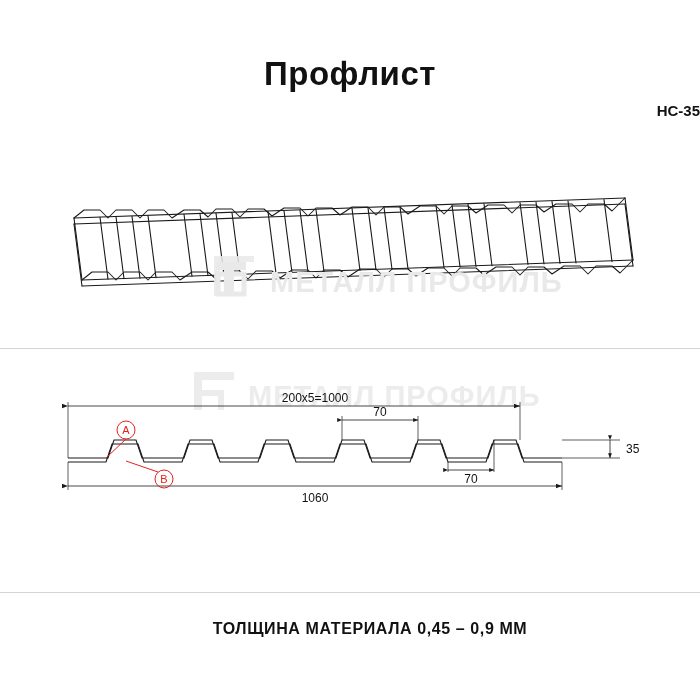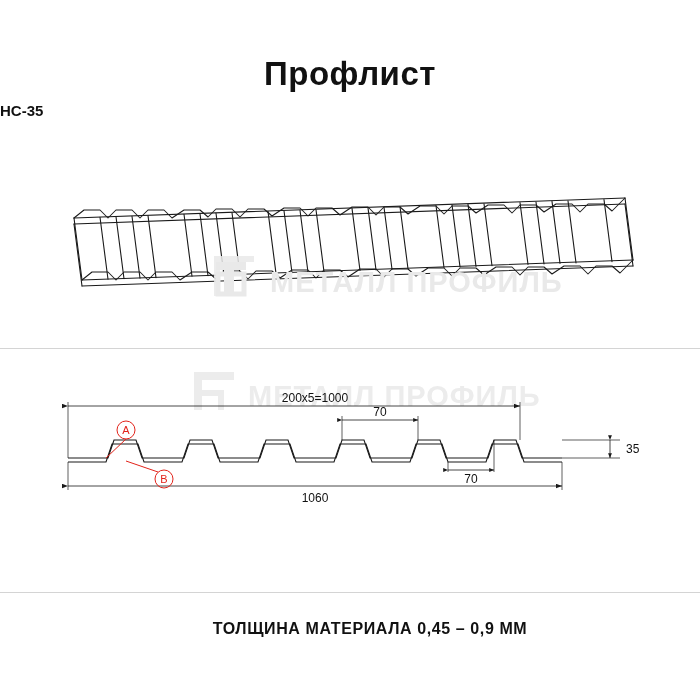--- a/index.html
+++ b/index.html
@@ -30,21 +30,21 @@
     font-size: 33px;
     font-weight: bold;
     letter-spacing: 0.5px;
     color: #111111;
   }
   .subtitle {
     position: absolute;
     top: 102px;
     left: 0;
     width: 700px;
-    text-align: left;
+    text-align: right;
     font-size: 15px;
     font-weight: bold;
     color: #111111;
   }
   .divider {
     position: absolute;
     left: 0;
     width: 700px;
     height: 1px;
     background: #d4d4d4;

